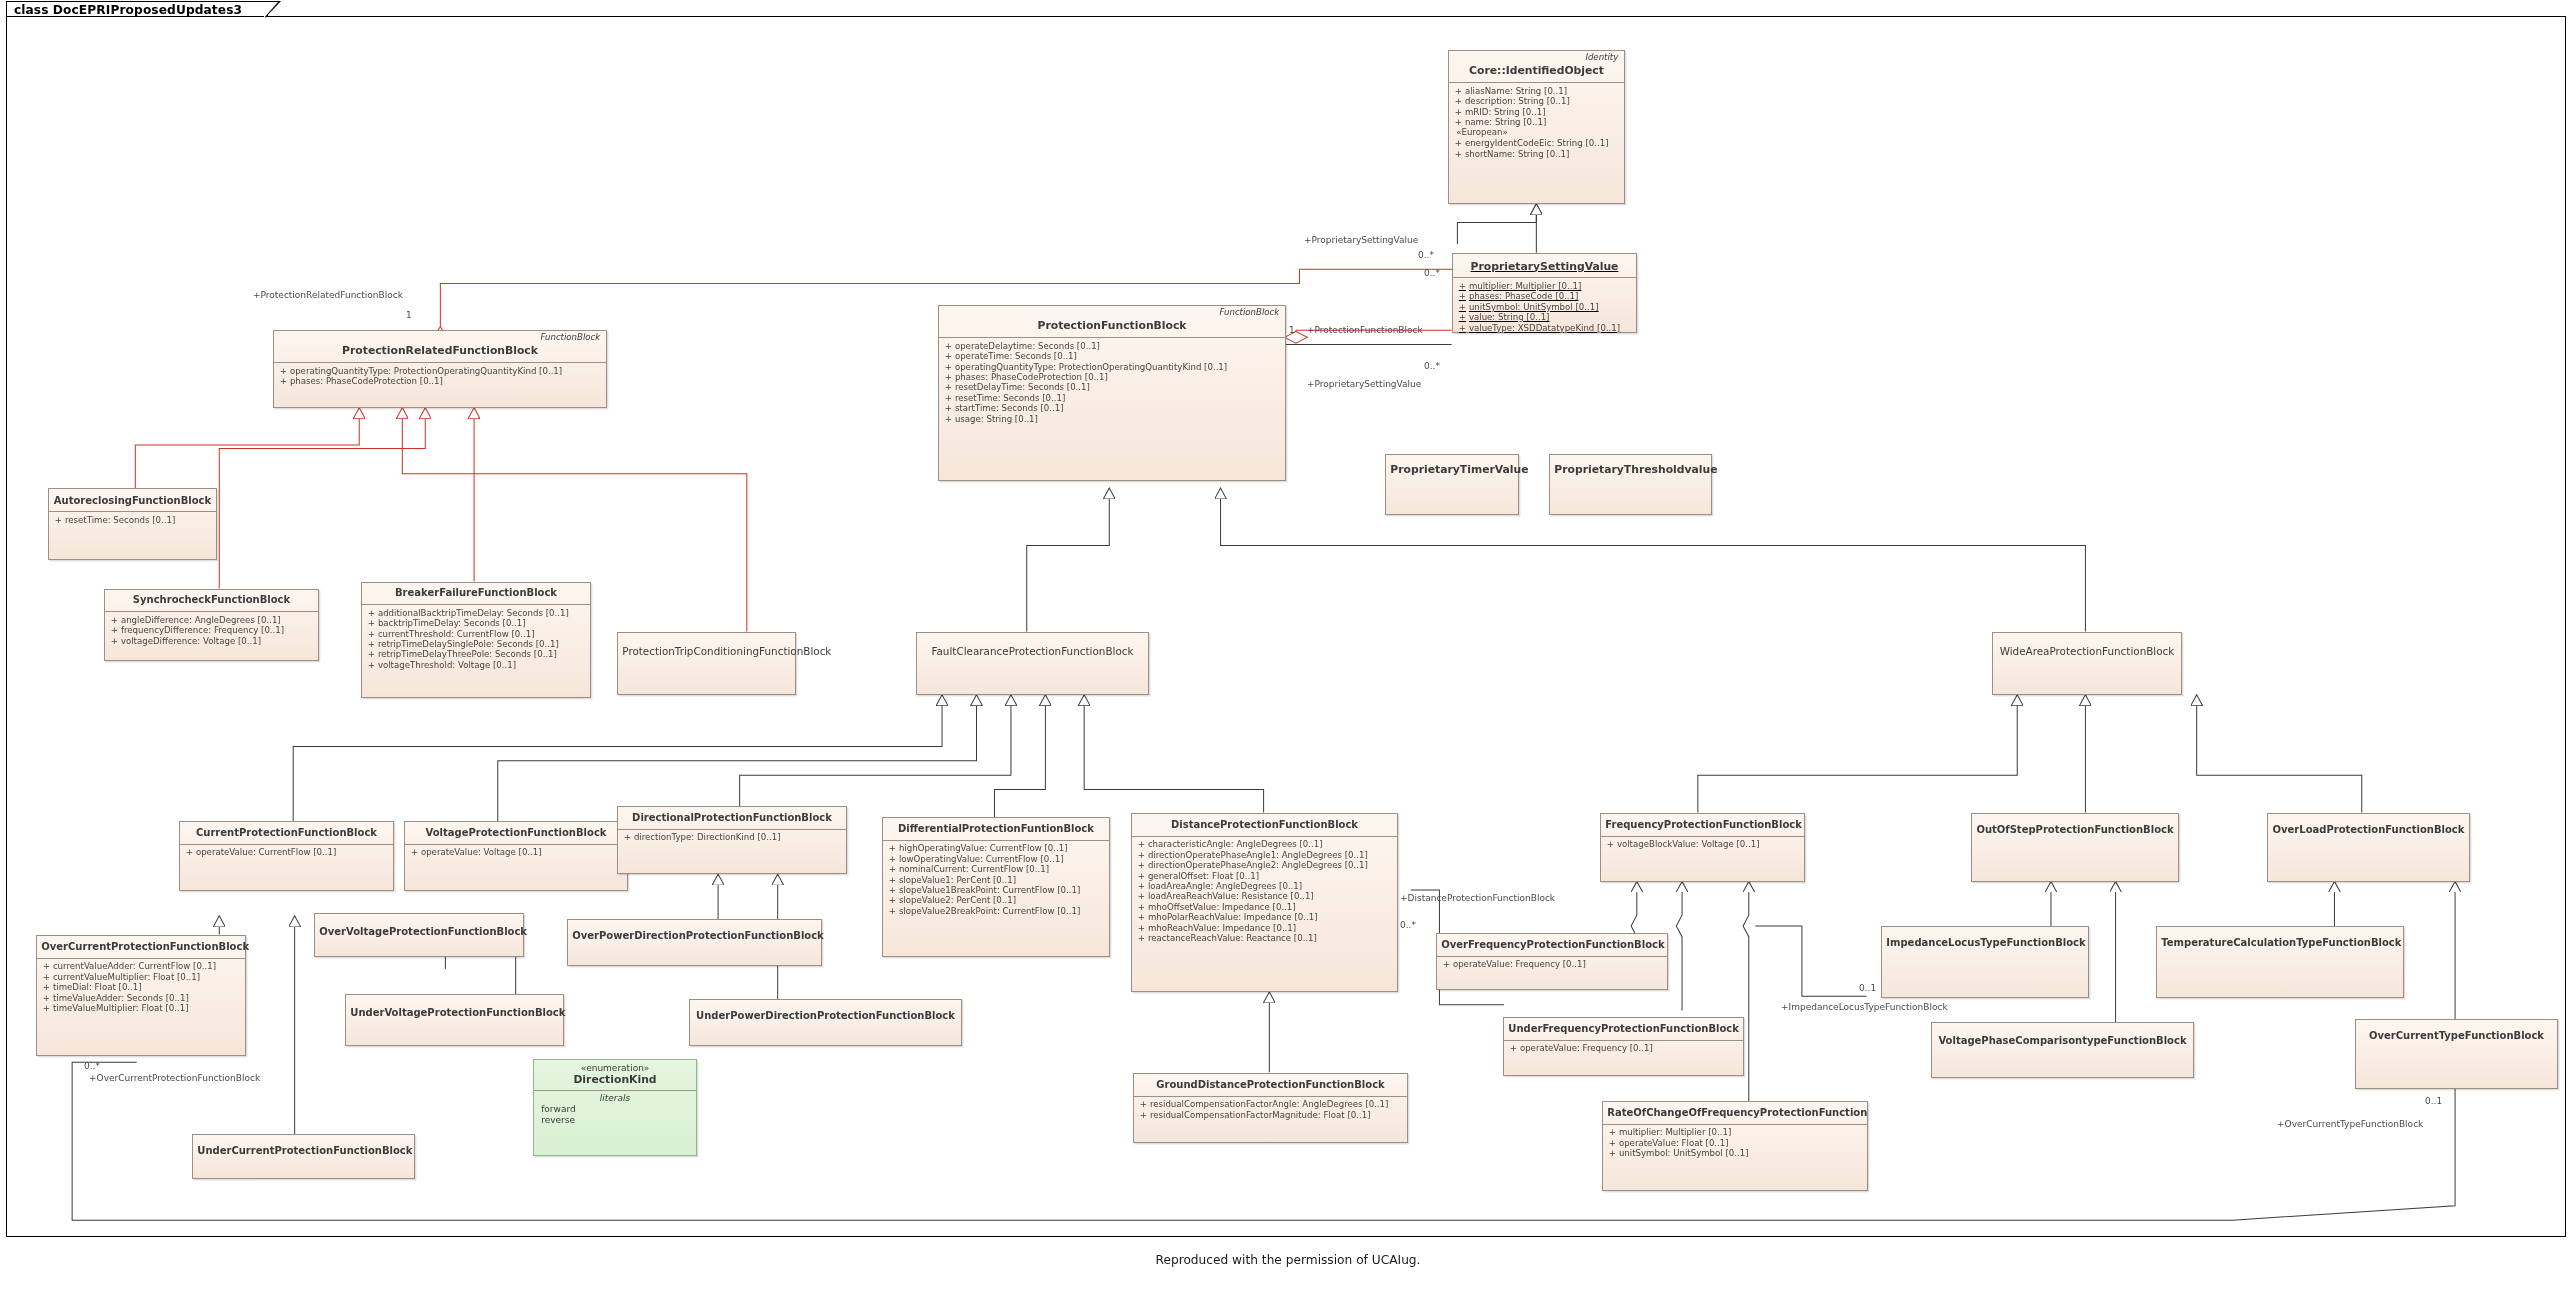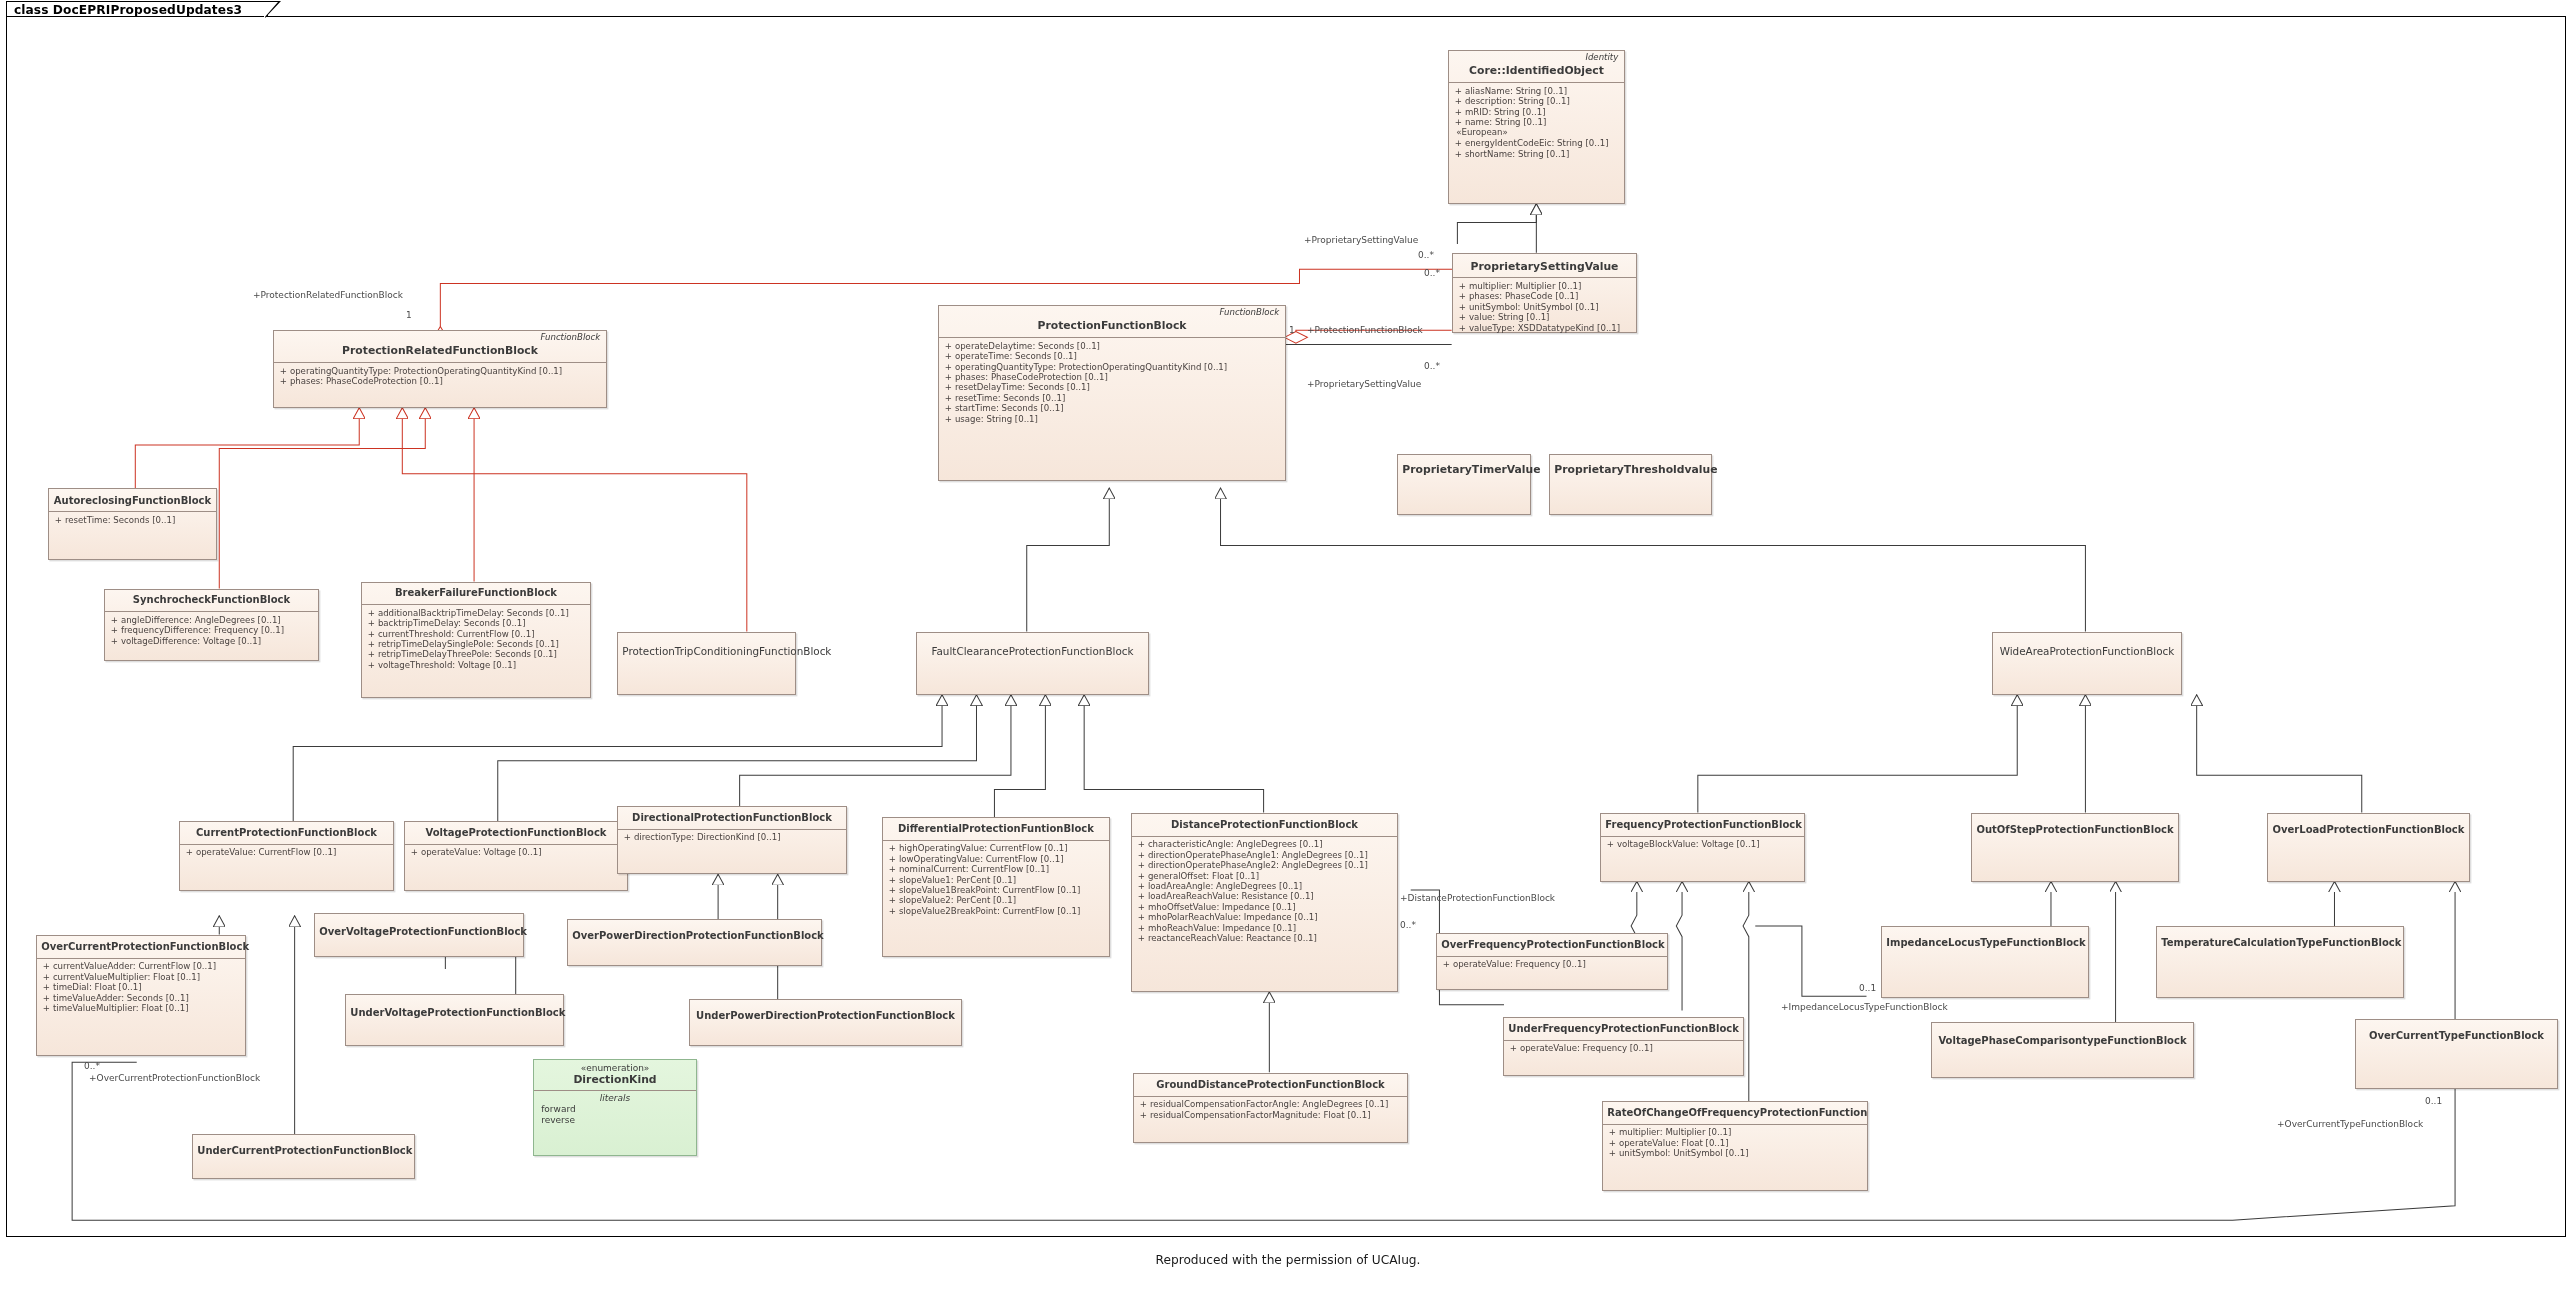--- a/index.html
+++ b/index.html
@@ -160,21 +160,21 @@
           <span class="vis">+</span>
           <span>energyIdentCodeEic: String [0..1]</span>
         </div>
       <div class="attr">
           <span class="vis">+</span>
           <span>shortName: String [0..1]</span>
         </div>
     </div>
   </div>
 
-  <div class="cls" style="left:1452px;top:253px;width:185px;height:80px;">
+  <div class="cls" style="left:1452px;top:253px;width:185px;height:80px;text-decoration:underline;">
     <div class="hdr" style="padding-top:6.5px;">ProprietarySettingValue</div>
     <div class="sep attrs">
       <div class="attr">
           <span class="vis">+</span>
           <span>multiplier: Multiplier [0..1]</span>
         </div>
       <div class="attr">
           <span class="vis">+</span>
           <span>phases: PhaseCode [0..1]</span>
         </div>
@@ -186,21 +186,21 @@
           <span class="vis">+</span>
           <span>value: String [0..1]</span>
         </div>
       <div class="attr">
           <span class="vis">+</span>
           <span>valueType: XSDDatatypeKind [0..1]</span>
         </div>
     </div>
   </div>
 
-  <div class="cls" style="left:1385px;top:454px;width:134px;height:61px;margin-left:12px;">
+  <div class="cls" style="left:1385px;top:454px;width:134px;height:61px;">
     <div class="hdr" style="padding-top:8.6px;">ProprietaryTimerValue</div>
   </div>
 
   <div class="cls" style="left:1549px;top:454px;width:163px;height:61px;">
     <div class="hdr" style="padding-top:8.6px;">ProprietaryThresholdvalue</div>
   </div>
 
   <div class="cls" style="left:938px;top:305px;width:348px;height:176px;">
     <div class="stereo">FunctionBlock</div>
     <div class="hdr">ProtectionFunctionBlock</div>

